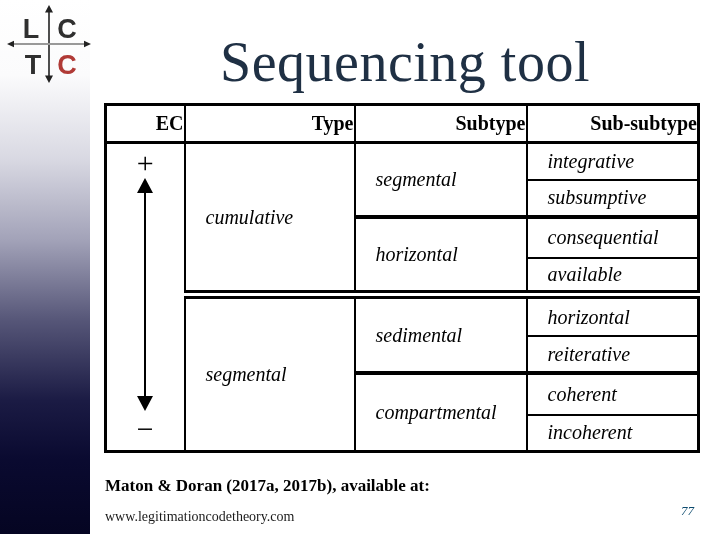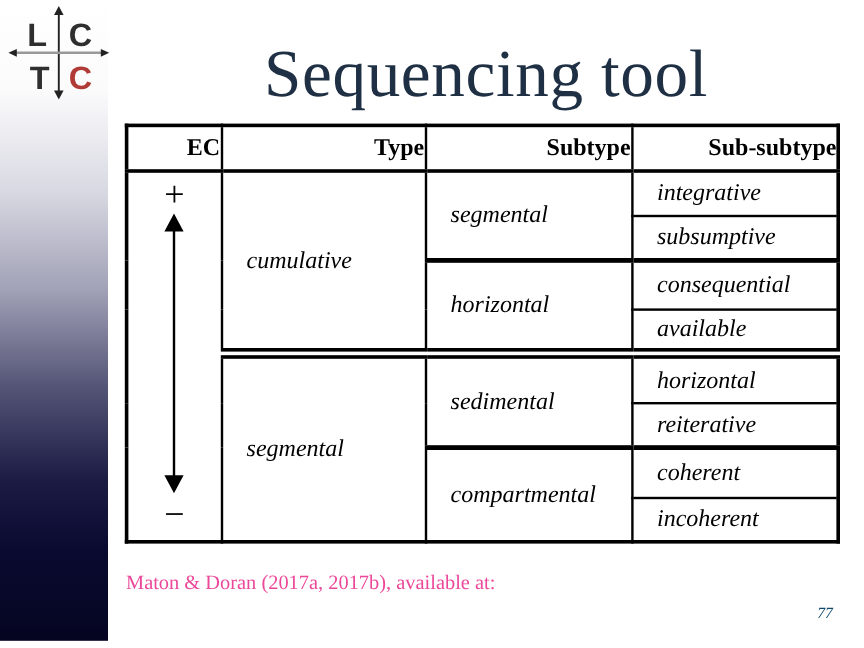--- a/index.html
+++ b/index.html
@@ -56,21 +56,21 @@
   .ec-arrow::after{
     content:""; position:absolute; bottom:0; left:50%; transform:translateX(-50%);
     border-left:8px solid transparent; border-right:8px solid transparent;
     border-top:15px solid #000;
   }
   .ec-line{
     position:absolute; top:10px; bottom:10px; left:calc(50% - 1px);
     width:2px; background:#000;
   }
   
-  .credit{position:absolute; left:105px; top:476px; font-size:17px; font-weight:normal; color:#ec4899;}
+  .credit{position:absolute; left:105px; top:476px; font-size:17px; font-weight:bold; color:#000000;}
   .link{position:absolute; left:105px; top:509px; font-size:14px; color:#1a1a1a; text-decoration:none;}
   .pagenum{position:absolute; right:26px; top:503px; font-size:13px; font-style:italic; color:#0c4a6e;}
 </style>
 </head>
 <body>
 
 <div class="slide">
 
   <div class="sidebar"></div>
 
@@ -143,15 +143,16 @@
           <td class="b-thin">coherent</td>
         </tr>
         <tr>
           <td>incoherent</td>
         </tr>
       </tbody>
     </table>
   </div>
 
   <div class="credit">Maton &amp; Doran (2017a, 2017b), available at:</div>
+  <a class="link" href="#">www.legitimationcodetheory.com</a>
   <div class="pagenum">77</div>
 
 </div>
 
 </body></html>

